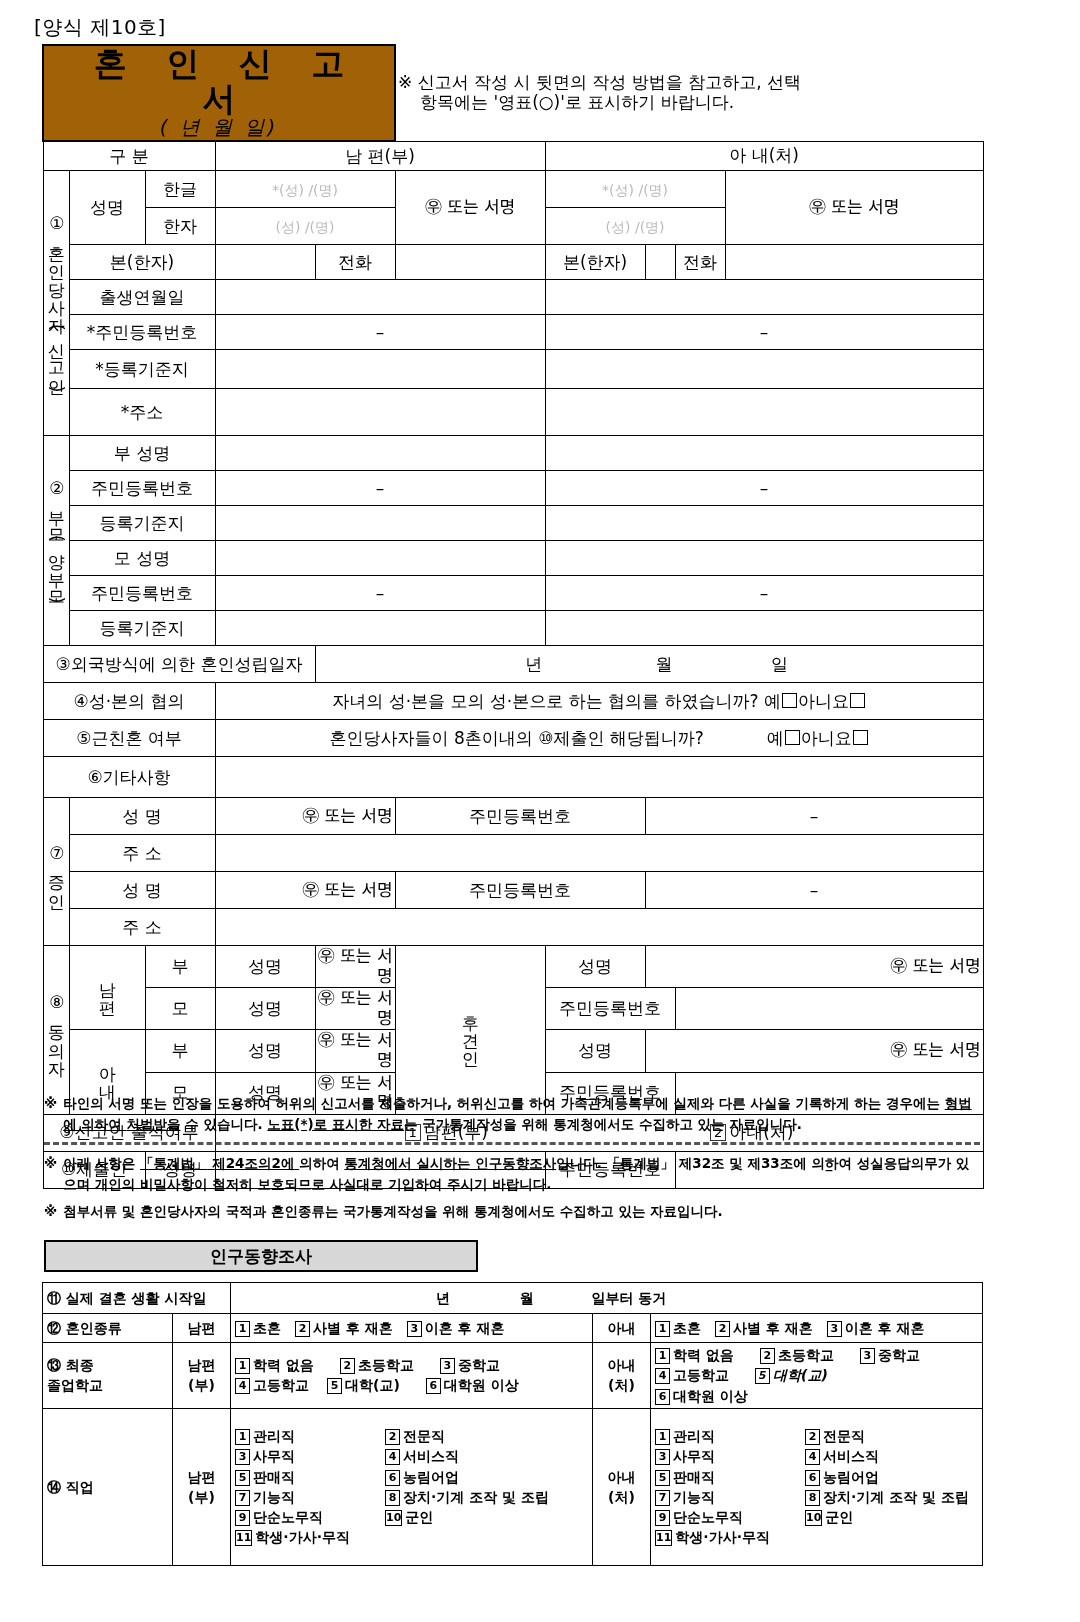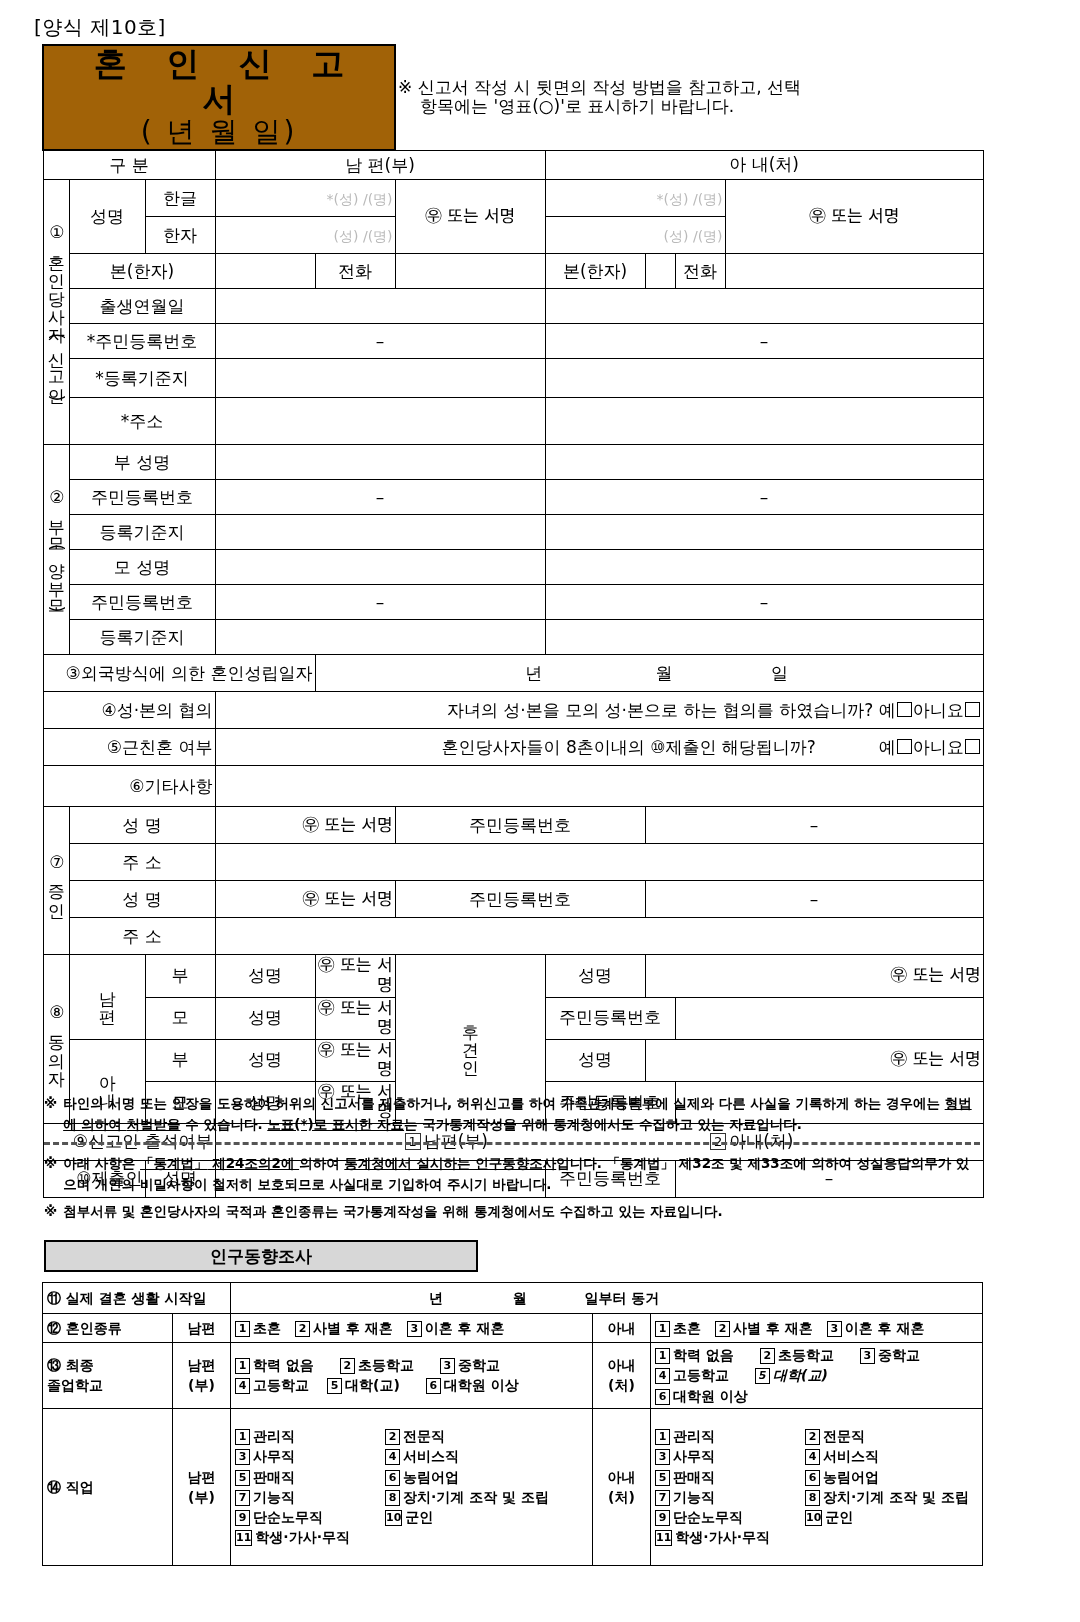--- a/index.html
+++ b/index.html
@@ -27,36 +27,36 @@
   }
   .main-table td{
     border:1px solid #000;
     font-size:17px;
     padding:1px 2px;
     vertical-align:middle;
     line-height:1.15;
     height:24px;
   }
   .ctr{text-align:center;}
-  .lft{text-align:right;padding-left:6px;}
+  .lft{text-align:center;padding-left:6px;}
   .rgt{text-align:right;padding-right:4px;}
 
   
   .title-cell{
     background:#a16207;
     text-align:center;
     padding:4px 0 6px 0;
     border:2px solid #000!important;
   }
   .title-main{
     font-size:33px;font-weight:bold;letter-spacing:14px;
     line-height:1.05;padding-left:14px;
   }
   .title-sub{
-    font-size:28px;letter-spacing:3px;line-height:1.15;
+    font-size:20px;letter-spacing:3px;line-height:1.15;font-style:italic;
   }
   .title-note{
     border:none!important;
     font-size:17px;line-height:1.45;
     vertical-align:middle;
     padding-left:10px;
     text-align:left;
   }
   .title-note .ln2{padding-left:22px;display:block;}
 
@@ -111,21 +111,21 @@
   }
 
   
   .survey-table{
     position:absolute;left:42px;top:1282px;width:940px;
     border-collapse:collapse;table-layout:fixed;
   }
   .survey-table td{
     border:1px solid #000;
     font-size:14px;font-weight:bold;
-    padding:2px 3px;vertical-align:middle;line-height:1.45;
+    padding:2px 10px;vertical-align:middle;line-height:1.45;
   }
   .survey-table .lblcell{padding-left:4px;}
   .opt{display:inline-block;}
   .sq{
     display:inline-block;min-width:13px;height:14px;border:1px solid #000;
     font-size:11px;line-height:14px;text-align:center;margin-right:3px;
     vertical-align:1px;font-weight:bold;
   }
   .occ-col{flex:0 0 auto;}
   .occ-col.c1{width:150px;}

